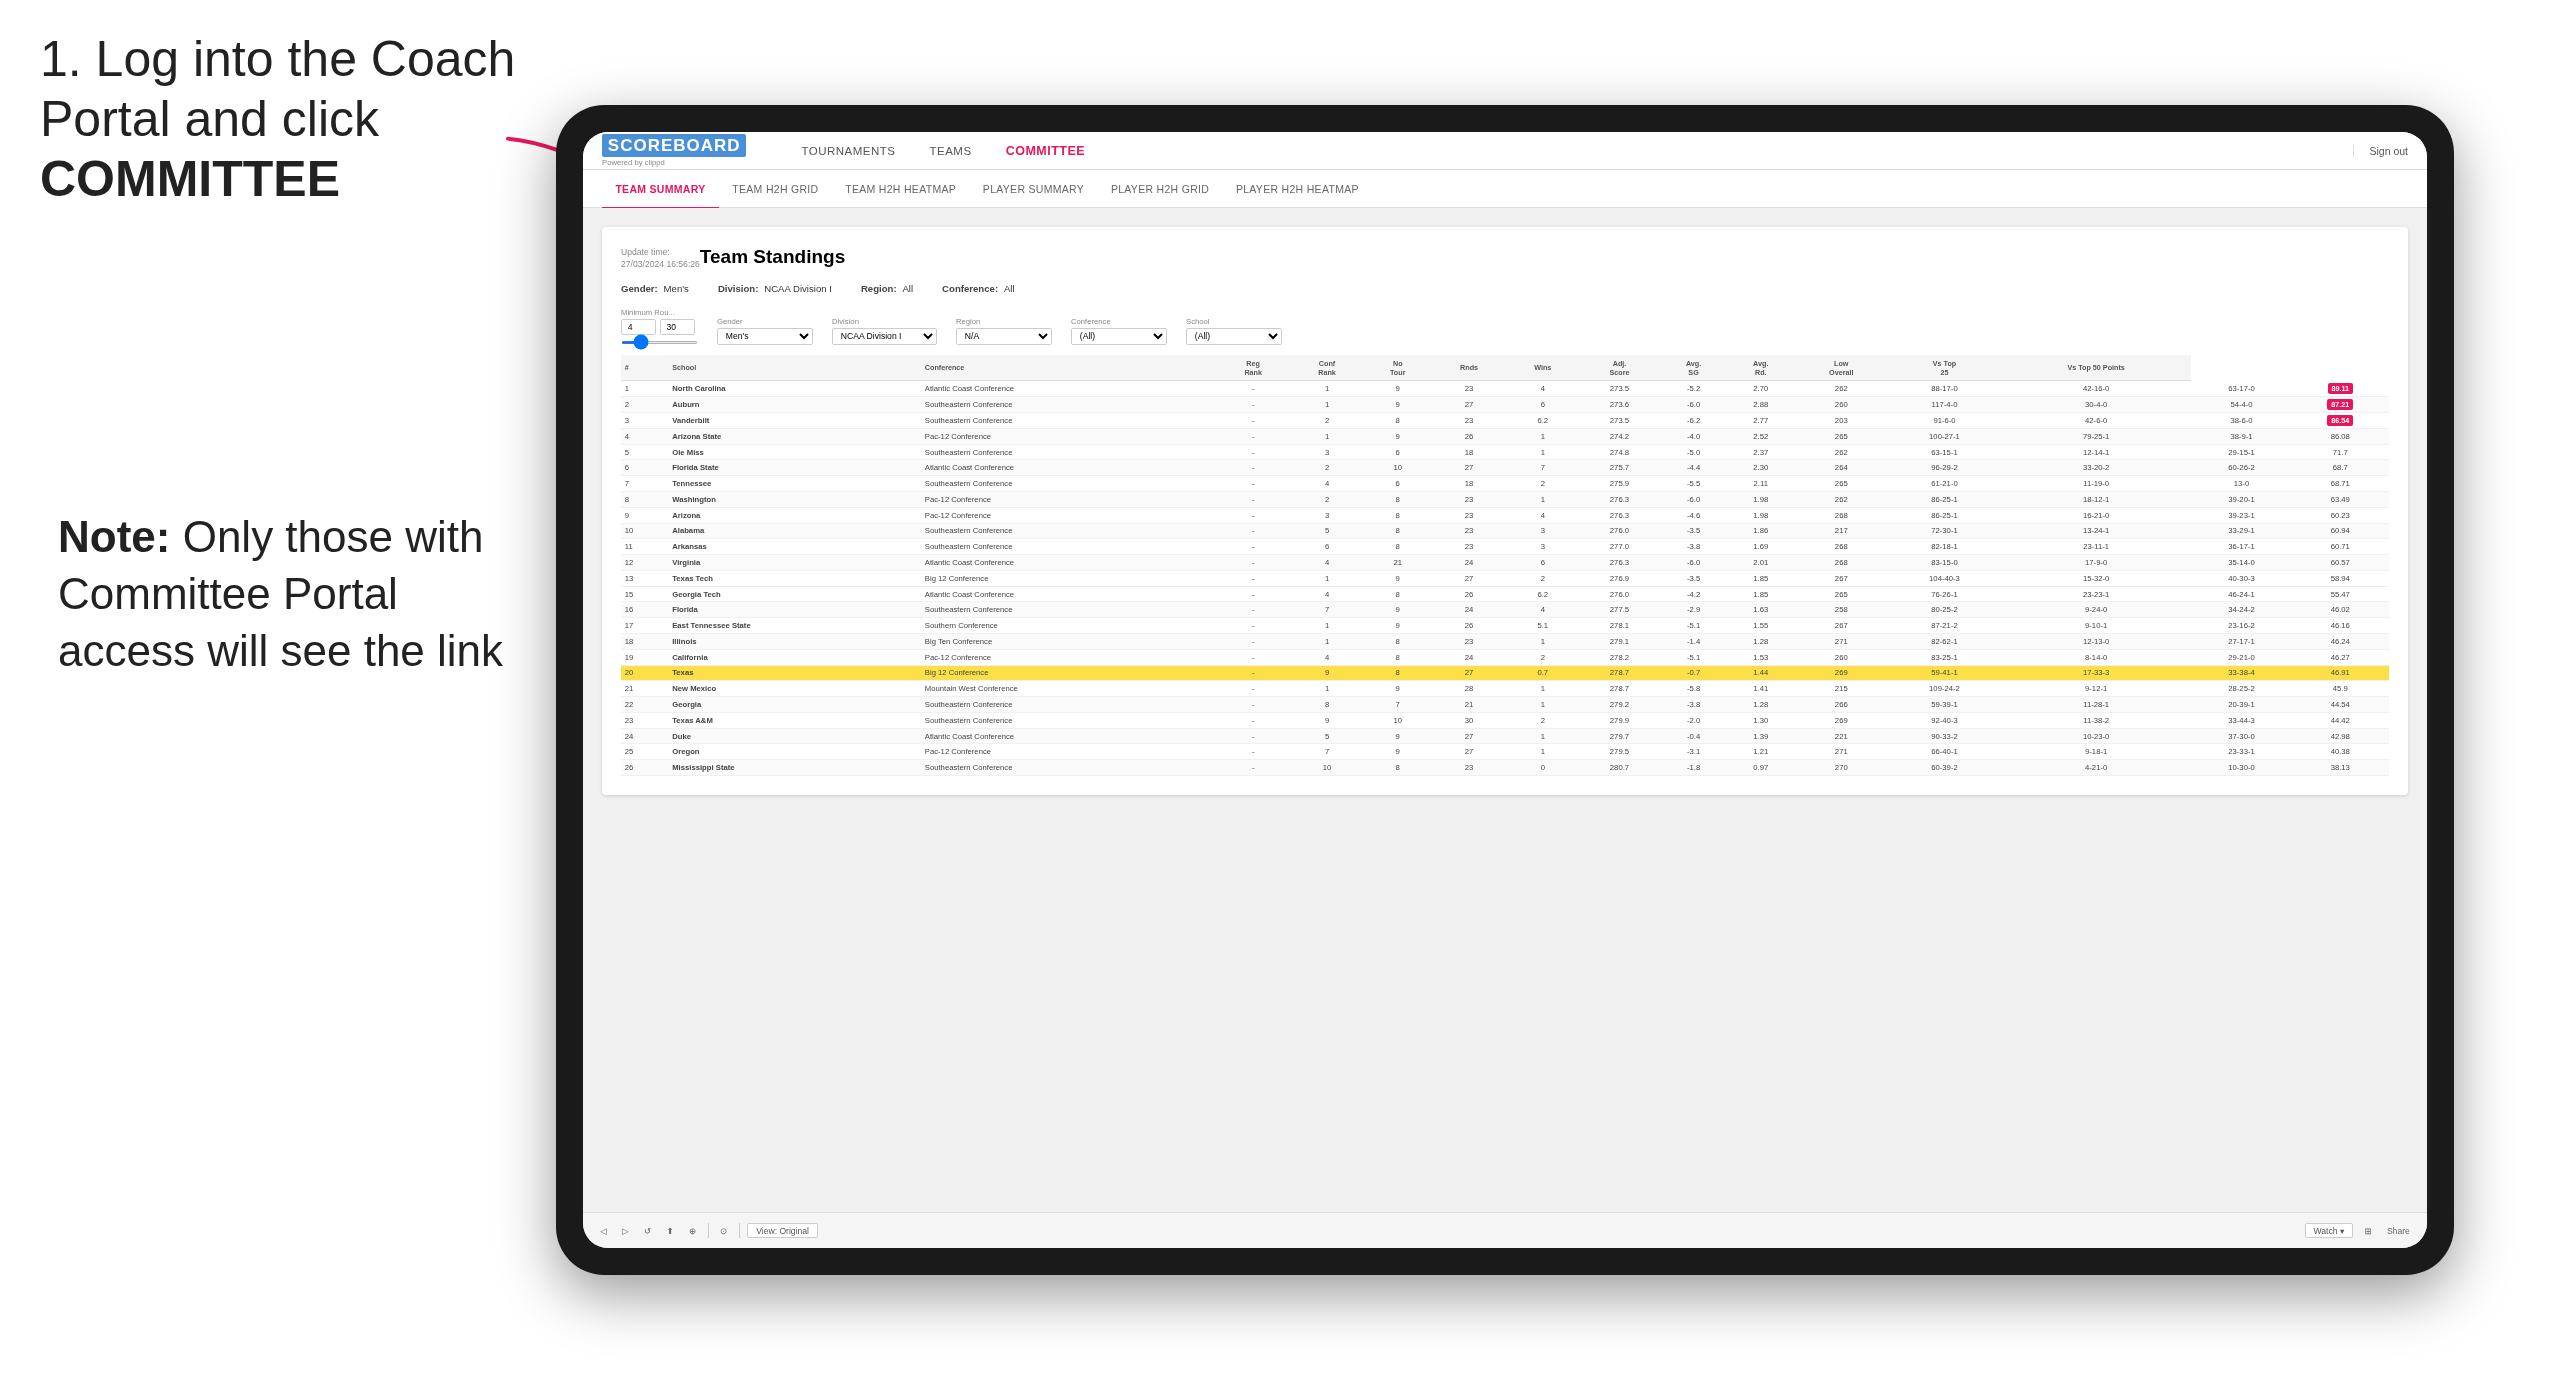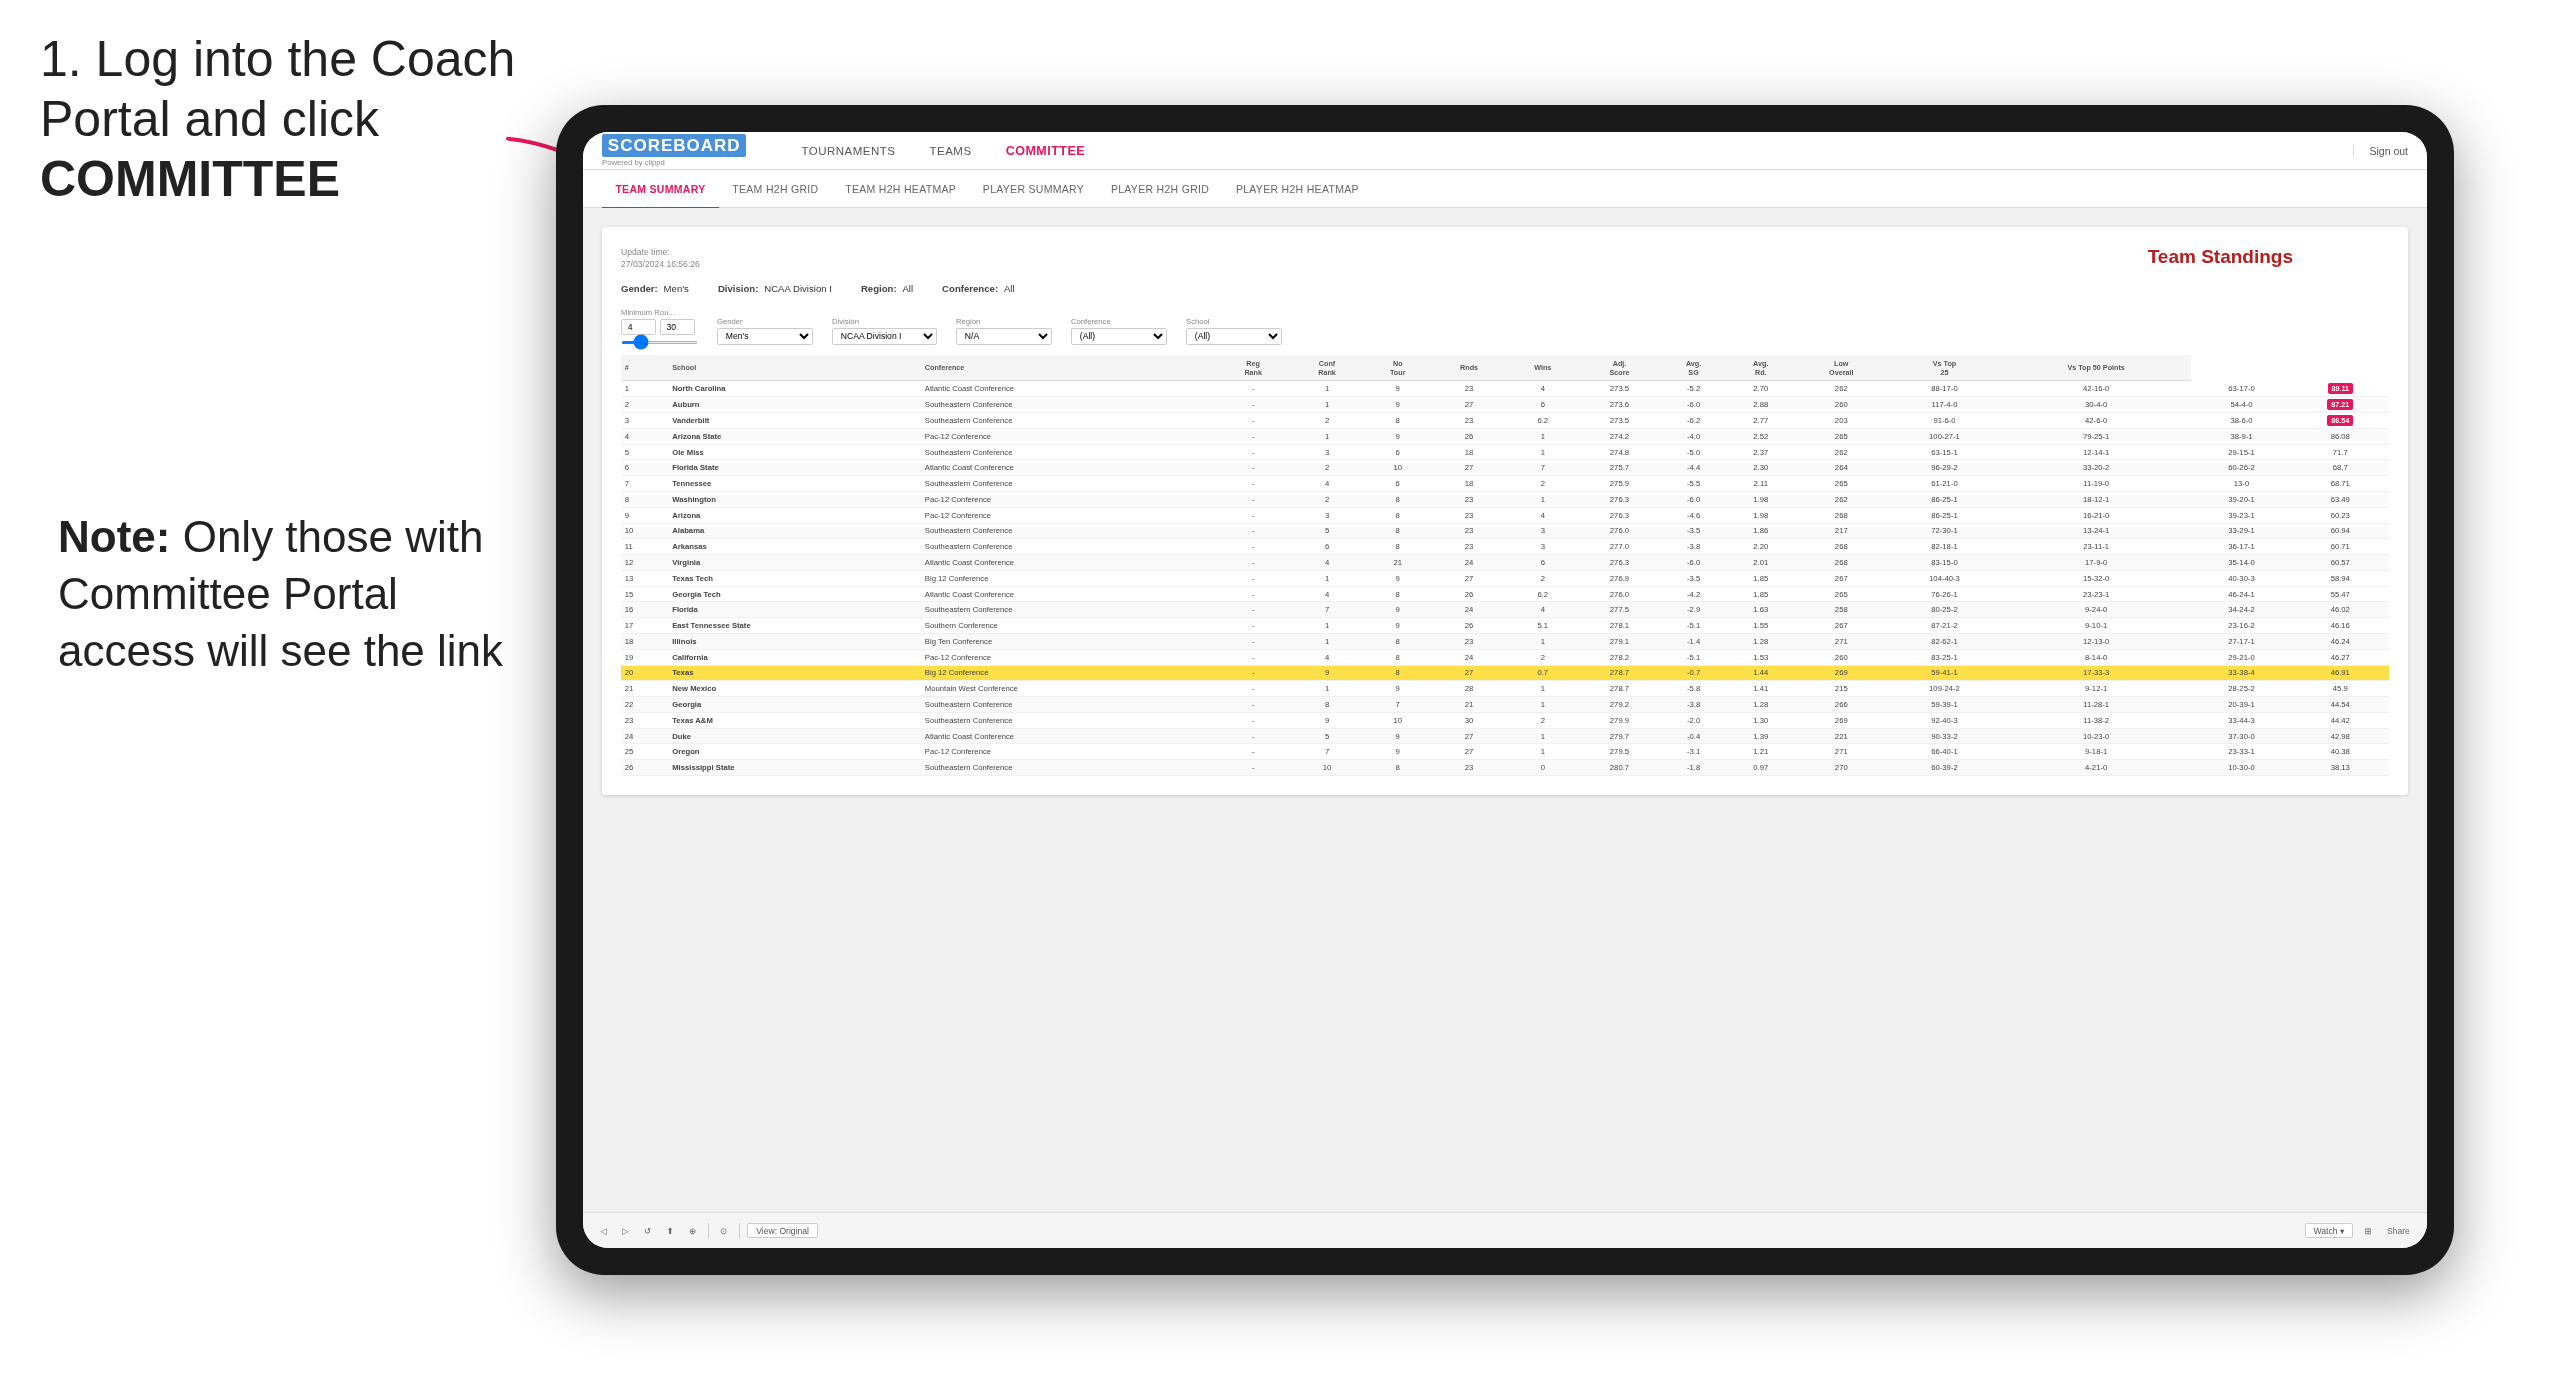--- a/index.html
+++ b/index.html
@@ -192,22 +192,22 @@
 
     .update-time {
       font-size: 8.6px;
       color: #888;
       line-height: 1.4;
     }
 
     .panel-title {
       font-size: 19px;
       font-weight: 700;
-      color: #b91c1c;
-      text-align: right;
+      color: #000000;
+      text-align: left;
       flex: 1;
     }
 
     .filters-row {
       display: flex;
       gap: 29px;
       margin-bottom: 13.4px;
       font-size: 9.6px;
       color: #555;
       align-items: center;
@@ -704,21 +704,21 @@
       <td class="left rank-cell">11</td>
       <td class="left school-name">Arkansas</td>
       <td class="left conf-name">Southeastern Conference</td>
       <td class="dash">-</td>
       <td>6</td>
       <td>8</td>
       <td>23</td>
       <td>3</td>
       <td>277.0</td>
       <td>-3.8</td>
-      <td>2.20</td>
+      <td>1.69</td>
       <td>268</td>
       <td>82-18-1</td>
       <td>23-11-1</td>
       <td>36-17-1</td>
       <td><span>60.71</span></td>
     </tr>
               <tr style="background: rgb(250, 250, 250);">
       <td class="left rank-cell">12</td>
       <td class="left school-name">Virginia</td>
       <td class="left conf-name">Atlantic Coast Conference</td>

